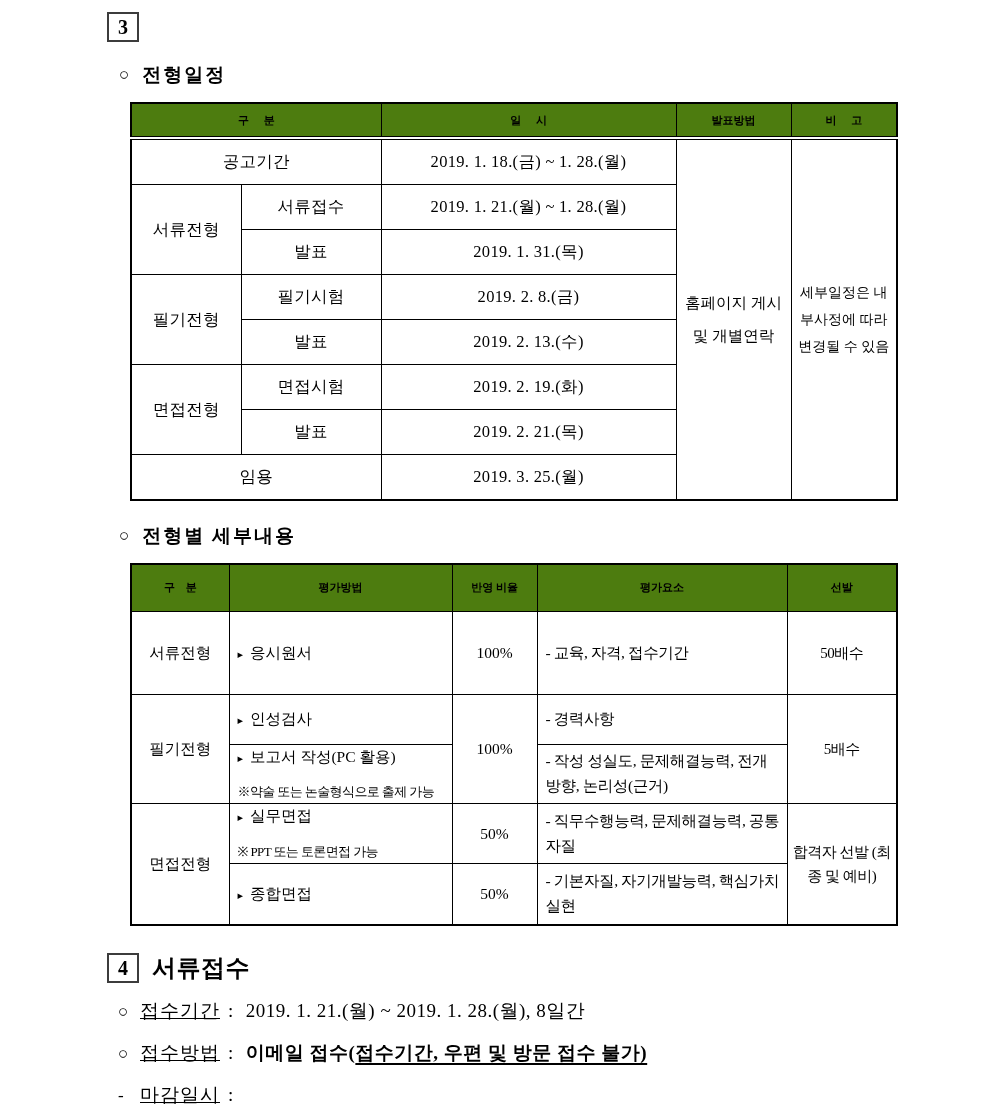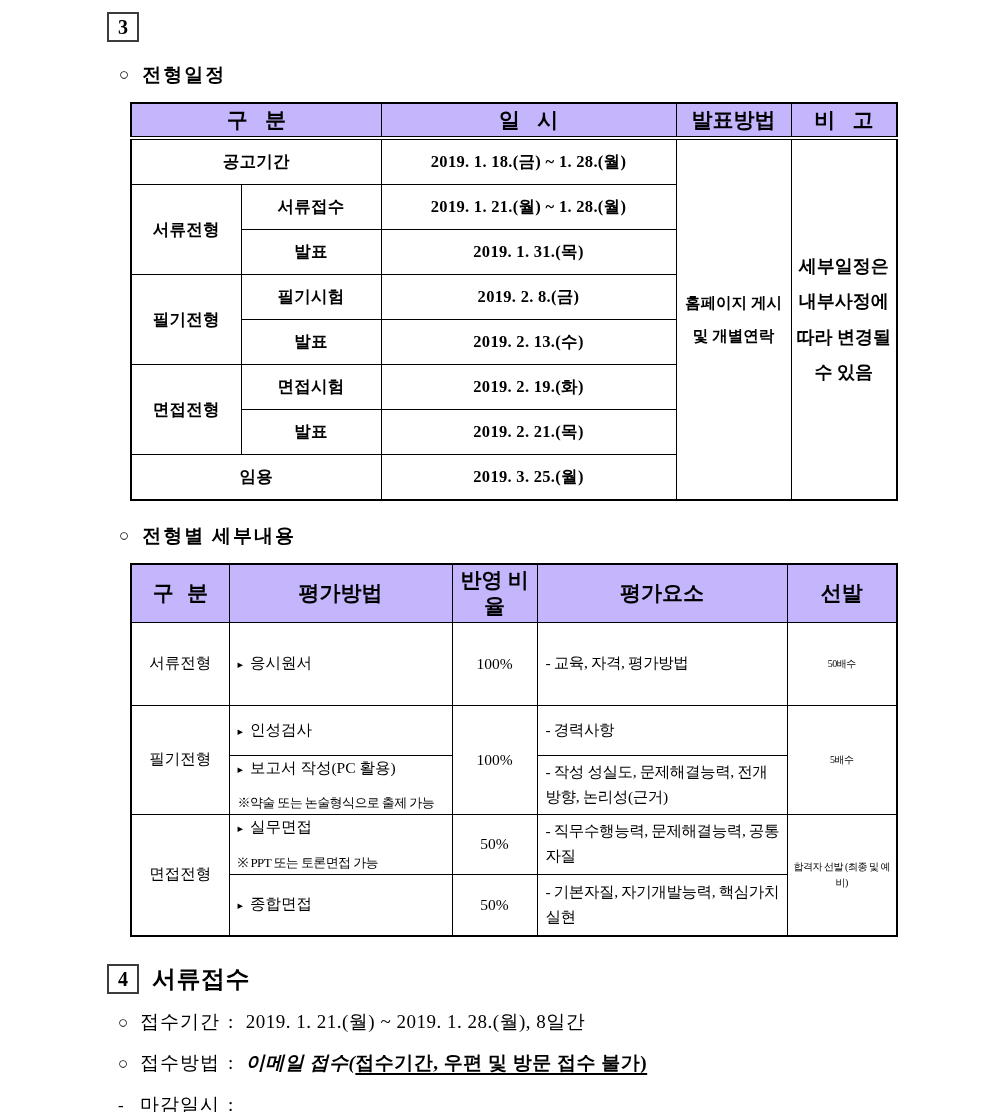--- a/index.html
+++ b/index.html
@@ -33,56 +33,56 @@
   }
   .sub-heading .circle { font-size:17px; font-weight:400; letter-spacing:0; }
 
   
   table.doc-table {
     border-collapse:collapse; table-layout:fixed;
     margin-left:130px; border:2px solid #000;
     font-family:"Liberation Serif","DejaVu Serif",serif;
   }
   .doc-table th, .doc-table td { border:1px solid #000; padding:2px 4px; text-align:center; overflow:hidden; }
-  .doc-table th { background:#c4b5fd; font-weight:bold; font-size:21px; }
+  .doc-table th { background:#4d7c0f; font-weight:bold; font-size:11px; }
 
   
   .t1 th { height:28px; word-spacing:12px; border-bottom:4px double #000; }
-  .t1 td { height:40px; font-size:16.5px; letter-spacing:0.3px;font-weight:bold; }
+  .t1 td { height:40px; font-size:16.5px; letter-spacing:0.3px; }
   .t1 td.announce { font-size:15.5px; line-height:2.1; letter-spacing:0; }
-  .t1 td.note-cell { font-size:18px; line-height:1.95; letter-spacing:0; }
+  .t1 td.note-cell { font-size:14px; line-height:1.95; letter-spacing:0; }
 
   
   .t2 th { height:42px; word-spacing:8px; line-height:1.25; }
   .t2 th.ratio-h { word-spacing:0; }
   .t2 td { font-size:15.5px; }
   .t2 tr.r0 td { height:78px; }
   .t2 tr.r1 td { height:45px; }
   .t2 tr.r2 td { height:50px; }
   .t2 tr.r3 td { height:55px; }
   .t2 tr.r4 td { height:56px; }
   .t2 td.method { text-align:left; padding-left:8px; }
   .t2 td.method .mline { display:flex; gap:7px; align-items:baseline; }
   .t2 td.method .marker { font-size:11px; }
   .t2 td.method .mnote { font-size:13px; letter-spacing:-0.6px; margin-top:15px; }
   .t2 td.method .mnote:empty { display:none; }
   .t2 td.elements { text-align:left; padding-left:8px; letter-spacing:-0.4px; line-height:1.6; }
-  .t2 td.selection { font-size:10px; letter-spacing:-0.5px; line-height:1.6; }
+  .t2 td.selection { font-size:15px; letter-spacing:-0.5px; line-height:1.6; }
 
   
   .items { margin-top:14px; }
   .item {
     display:flex; align-items:baseline;
     margin:0 0 16px 118px;
     font-size:19px; letter-spacing:0.5px; line-height:1.35;
   }
   .item .bullet { width:22px; flex:0 0 22px; text-align:left; font-size:17px; }
-  .item .label { letter-spacing:1px; }
+  .item .label { letter-spacing:1px;text-decoration:underline; }
   .item .colon { margin:0 12px 0 8px; }
-  .item .bold { font-weight:bold;font-style:italic; }
+  .item .bold { font-weight:bold; }
   .item .bold-underline {
     font-weight:bold; text-decoration:underline;
     text-underline-offset:4px; text-decoration-thickness:1.5px;
   }
 </style>
 </head>
 <body>
 
 <div class="page">
 
@@ -177,21 +177,21 @@
     <tbody>
       <tr class="r0">
         <td>서류전형</td>
         <td class="method">
           <div class="mline">
             <span class="marker">▸</span>
             <span>응시원서</span>
           </div>
         </td>
         <td>100%</td>
-        <td class="elements">- 교육, 자격, 평가방법</td>
+        <td class="elements">- 교육, 자격, 접수기간</td>
         <td class="selection">50배수</td>
       </tr>
       <tr class="r1">
         <td rowspan="2">필기전형</td>
         <td class="method">
           <div class="mline">
             <span class="marker">▸</span>
             <span>인성검사</span>
           </div>
         </td>

